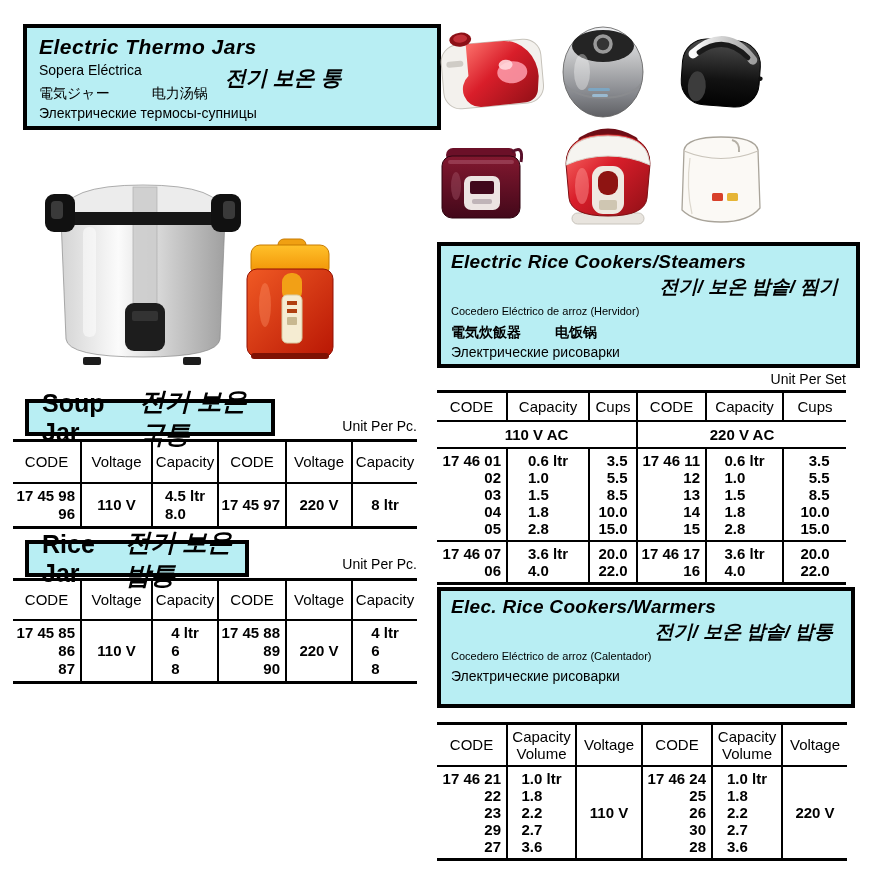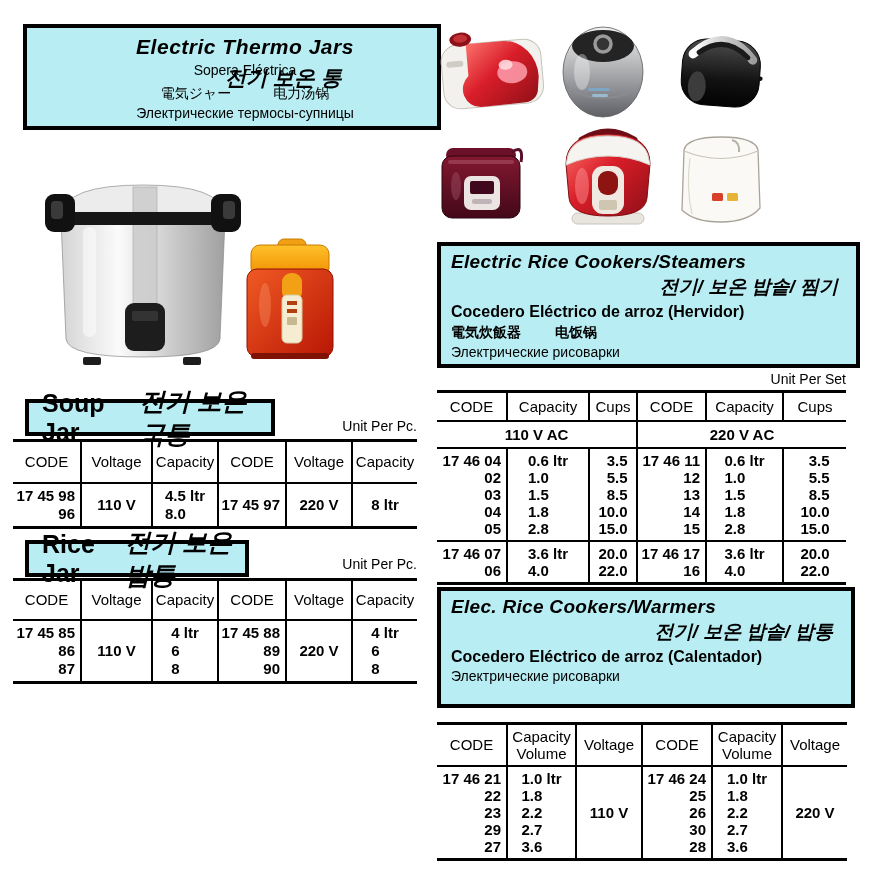--- a/index.html
+++ b/index.html
@@ -1,33 +1,33 @@
 <!DOCTYPE html>
 <html style="--panel_bg: #b8eef3; --line_black: #000000;"><head>
 <meta charset="utf-8">
 <style>
   html,body{margin:0;padding:0;background:#fff;}
   .page{position:relative;width:892px;height:892px;background:#fff;overflow:hidden;
         font-family:"Liberation Sans", sans-serif;color:#000;}
   .cyanbox{position:absolute;background:var(--panel_bg,#b8eef3);border:4px solid #000;box-sizing:border-box;}
-  .box-thermo{left:23px;top:24px;width:418px;height:106px;padding:6px 0 0 26px;text-align:center;}
+  .box-thermo{left:23px;top:24px;width:418px;height:106px;padding:6px 0 0 12px;}
   .box-thermo .title{font-size:21px;font-weight:bold;font-style:italic;line-height:26px;letter-spacing:.5px;}
   .box-thermo .sub{font-size:14px;line-height:19px;margin-top:1px;}
   .box-thermo .cjk{font-size:14px;font-weight:normal;line-height:20px;margin-top:3px;}
   .box-thermo .cjk .c2{margin-left:42px;}
   .box-thermo .ko-abs{position:absolute;left:198px;top:36px;font-size:21px;font-weight:bold;font-style:italic;}
   .jar-head{display:flex;align-items:center;gap:12px;padding-left:13px;font-size:25px;font-weight:bold;}
   .jar-head .ko{font-style:italic;}
   .box-soup{left:25px;top:399px;width:250px;height:37px;}
   .box-rice{left:25px;top:540px;width:224px;height:37px;}
   .box-steam{left:437px;top:242px;width:423px;height:126px;padding:3px 10px 11px 10px;}
   .box-warm{left:437px;top:587px;width:418px;height:121px;padding:3px 10px 0 10px;}
   .rbox .title{font-size:19px;font-weight:bold;font-style:italic;line-height:25px;letter-spacing:.3px;}
   .rbox .ko{font-size:19px;font-weight:bold;font-style:italic;line-height:25px;text-align:right;padding-right:8px;}
-  .rbox .sub{font-size:16px;line-height:19px;margin-top:3px;font-weight:bold;}
+  .rbox .sub{font-size:11px;line-height:19px;margin-top:3px;}
   .rbox .cjk{font-size:14px;font-weight:bold;line-height:19px;margin-top:2px;}
   .rbox .cjk .c2{margin-left:34px;}
   .rbox .sub2{font-size:14px;line-height:19px;margin-top:1px;}
   .unit{position:absolute;font-size:14px;text-align:right;}
   .t{position:absolute;border-collapse:collapse;table-layout:fixed;
      border-top:3px solid #000;border-bottom:3px solid #000;}
   .t th,.t td{border-left:2px solid #000;padding:0;margin:0;text-align:center;vertical-align:middle;}
   .t th:first-child,.t td:first-child{border-left:none;}
   .t thead tr.hrow th{border-bottom:2px solid #000;font-weight:normal;font-size:15px;}
   .t tr.subrow th{border-bottom:2px solid #000;font-weight:bold;font-size:15px;height:25px;}
@@ -298,21 +298,21 @@
         <th>Capacity</th>
         <th>Cups</th>
       </tr>
       <tr class="subrow">
         <th colspan="3">110 V AC</th>
         <th colspan="3" class="bl">220 V AC</th>
       </tr>
     </thead>
     <tbody>
       <tr class="gsep">
-        <td class="code pad"><div class="lines rt"><div>17 46 04</div><div>02</div><div>03</div><div>04</div><div>05</div></div></td>
+        <td class="code pad"><div class="lines rt"><div>17 46 01</div><div>02</div><div>03</div><div>04</div><div>05</div></div></td>
         <td class="pad"><div class="lines lf"><div>0.6 ltr</div><div>1.0</div><div>1.5</div><div>1.8</div><div>2.8</div></div></td>
         <td class="pad"><div class="lines rt"><div>3.5</div><div>5.5</div><div>8.5</div><div>10.0</div><div>15.0</div></div></td>
         <td class="code pad"><div class="lines rt"><div>17 46 11</div><div>12</div><div>13</div><div>14</div><div>15</div></div></td>
         <td class="pad"><div class="lines lf"><div>0.6 ltr</div><div>1.0</div><div>1.5</div><div>1.8</div><div>2.8</div></div></td>
         <td class="pad"><div class="lines rt"><div>3.5</div><div>5.5</div><div>8.5</div><div>10.0</div><div>15.0</div></div></td>
       </tr>
       <tr>
         <td class="code pad"><div class="lines rt"><div>17 46 07</div><div>06</div></div></td>
         <td class="pad"><div class="lines lf"><div>3.6 ltr</div><div>4.0</div></div></td>
         <td class="pad"><div class="lines rt"><div>20.0</div><div>22.0</div></div></td>

